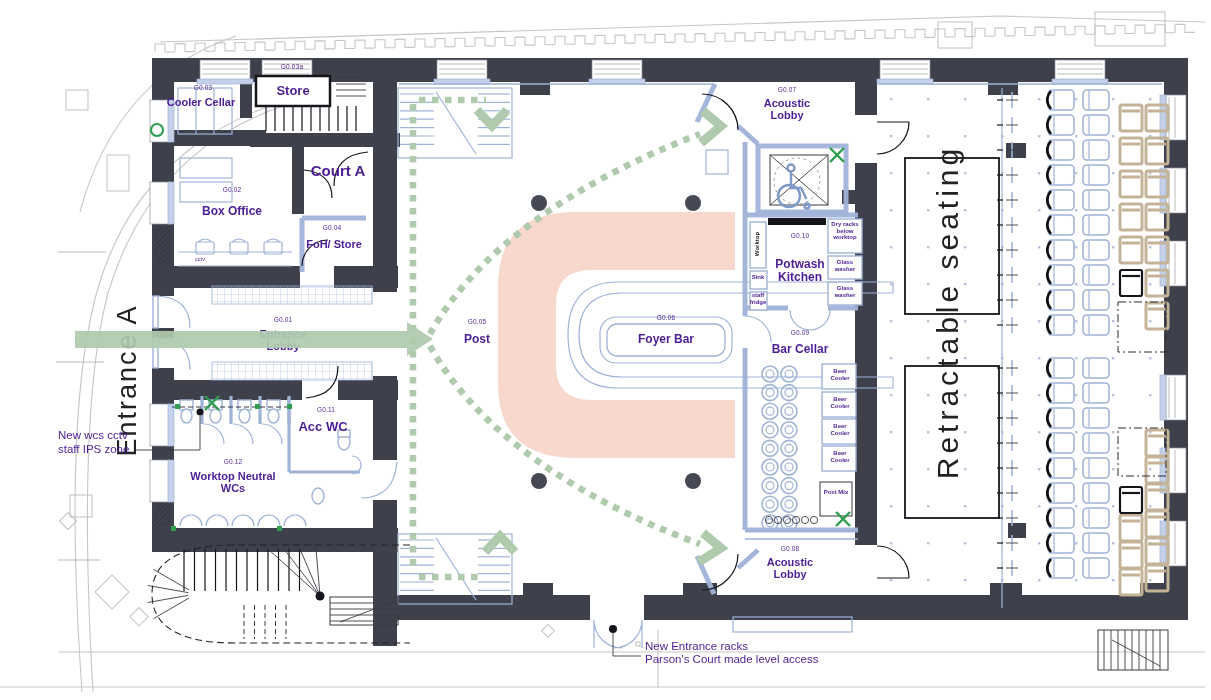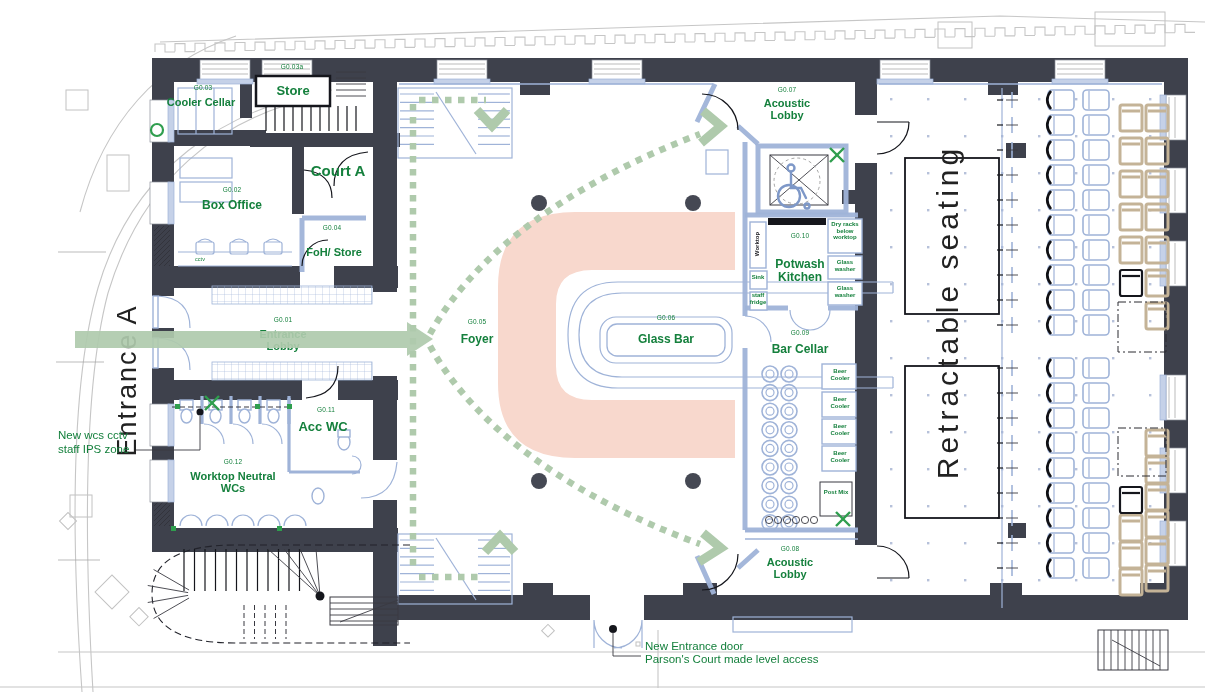--- a/index.html
+++ b/index.html
@@ -36,21 +36,21 @@
   .dashdot{fill:none;stroke:#2a2a30;stroke-width:1;stroke-dasharray:8,3,2,3}
   .col{fill:#454853}
   .greendot{fill:none;stroke:var(--green,#afcaac);stroke-width:6.5;stroke-dasharray:6.5,6.5}
   .greenchev{fill:none;stroke:var(--green,#afcaac);stroke-width:9}
   .gx{stroke:var(--greenBright,#2f9e4e);stroke-width:2.4}
   .gsq{fill:var(--greenBright,#2f9e4e)}
   .gcirc{fill:none;stroke:var(--greenBright,#2f9e4e);stroke-width:2.2}
   .wc{fill:none;stroke:#7e98c8;stroke-width:2.4;stroke-linecap:round}
 
   
-  .lb{position:absolute;color:#15803d;white-space:nowrap;z-index:20}
+  .lb{position:absolute;color:#4c1d95;white-space:nowrap;z-index:20}
   .ctr{transform:translateX(-50%);text-align:center}
   .wrap{white-space:normal;line-height:1.12}
   .rid{font-size:6.5px;font-weight:400;letter-spacing:.2px}
   .rname{font-size:11px;font-weight:700}
   .f12{font-size:12px}.f13{font-size:13px}.f15{font-size:15px}
   .tiny{font-size:6px;font-weight:700;line-height:1.1}
   .t55{font-size:5.5px;font-weight:400}
   .ann{font-size:11.5px;font-weight:400}
   .vlab{position:absolute;color:#222;text-align:center;transform:rotate(-90deg);
         transform-origin:center;z-index:20;font-weight:400}
@@ -813,34 +813,34 @@
 
 <div class="lb ctr rid" style="left:203px;top:84px">G0.03</div>
 <div class="lb ctr rname" style="left:201px;top:96px">Cooler Cellar</div>
 
 <div class="lb ctr rid" style="left:292px;top:63px">G0.03a</div>
 <div class="lb ctr rname f13" style="left:293px;top:83px">Store</div>
 
 <div class="lb ctr rname f15" style="left:338px;top:162px">Court A</div>
 
 <div class="lb ctr rid" style="left:232px;top:186px">G0.02</div>
-<div class="lb ctr rname f12" style="left:232px;top:198px">Box Office</div>
+<div class="lb ctr rname f12" style="left:232px;top:204px">Box Office</div>
 <div class="lb ctr t55" style="left:200px;top:256px">cctv</div>
 
 <div class="lb ctr rid" style="left:332px;top:224px">G0.04</div>
-<div class="lb ctr rname" style="left:334px;top:246px">FoH/ Store</div>
+<div class="lb ctr rname" style="left:334px;top:238px">FoH/ Store</div>
 
 <div class="lb ctr rid" style="left:283px;top:316px">G0.01</div>
 <div class="lb ctr rname wrap" style="left:283px;top:328px;width:70px">Entrance Lobby</div>
 
 <div class="lb ctr rid" style="left:477px;top:318px">G0.05</div>
-<div class="lb ctr rname f12" style="left:477px;top:332px">Foyer</div>
+<div class="lb ctr rname f12" style="left:477px;top:332px">Post</div>
 
 <div class="lb ctr rid" style="left:666px;top:314px">G0.06</div>
-<div class="lb ctr rname f12" style="left:666px;top:332px">Glass Bar</div>
+<div class="lb ctr rname f12" style="left:666px;top:332px">Foyer Bar</div>
 
 <div class="lb ctr rid" style="left:787px;top:86px">G0.07</div>
 <div class="lb ctr rname wrap" style="left:787px;top:97px;width:62px">Acoustic Lobby</div>
 
 <div class="lb ctr rid" style="left:800px;top:232px">G0.10</div>
 <div class="lb ctr rname wrap f12" style="left:800px;top:258px;width:72px">Potwash Kitchen</div>
 
 <div class="vt" style="left:737px;top:241px">Worktop</div>
 <div class="lb ctr tiny" style="left:758px;top:274px">Sink</div>
 <div class="lb ctr tiny wrap" style="left:758px;top:292px;width:26px">staff fridge</div>
@@ -864,19 +864,19 @@
 <div class="lb ctr rname wrap" style="left:233px;top:470px;width:92px">Worktop Neutral WCs</div>
 
 <div class="lb ctr rid" style="left:790px;top:545px">G0.08</div>
 <div class="lb ctr rname wrap" style="left:790px;top:556px;width:62px">Acoustic Lobby</div>
 
 <div class="vlab v27" style="left:7px;top:365px;width:240px">Entrance A</div>
 <div class="vlab v30" style="left:728px;top:295px;width:440px">Retractable seating</div>
 
 <div class="lb ann" style="left:58px;top:429px">New wcs cctv</div>
 <div class="lb ann" style="left:58px;top:443px">staff IPS zone</div>
-<div class="lb ann" style="left:645px;top:640px">New Entrance door</div>
+<div class="lb ann" style="left:645px;top:640px">New Entrance racks</div>
 <div class="lb ann" style="left:645px;top:653px">Parson's Court made level access</div>
 
 <div class="garrow-band"></div>
 <div class="garrow-head"></div>
 
 </div>
 
 </body></html>

